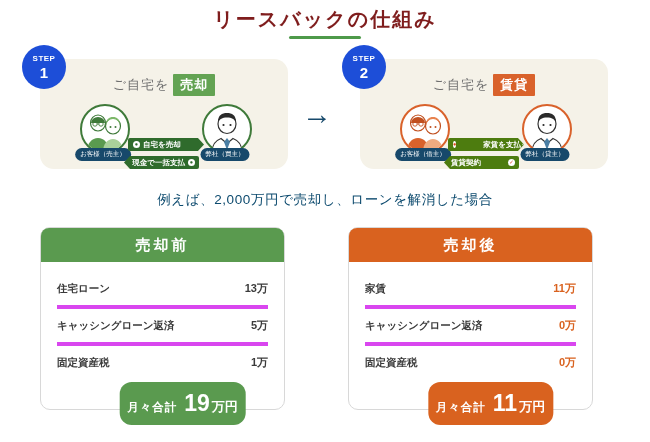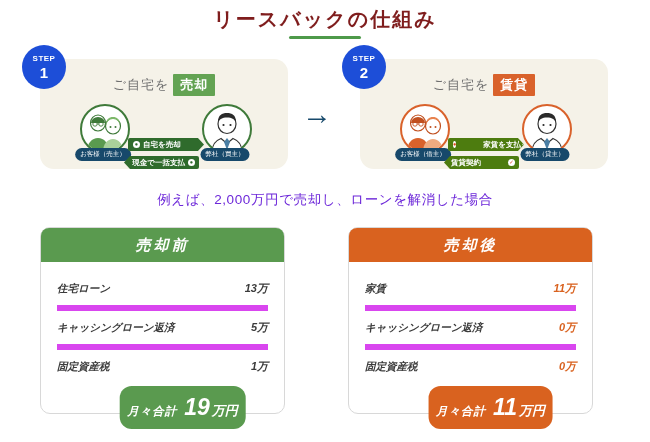--- a/index.html
+++ b/index.html
@@ -88,46 +88,45 @@
     clip-path:polygon(0 0,92% 0,100% 50%,92% 100%,0 100%);}
   .banner.bot{top:24px;left:84px;width:74px;justify-content:flex-end;padding-right:1px;
     clip-path:polygon(8% 0,100% 0,100% 100%,8% 100%,0 50%);}
   
   .big-arrow{
     position:absolute;color:#17496b;font-size:30px;line-height:1;font-weight:bold;
   }
   .arrow-steps{left:302px;top:48px;}
   
   .caption{
-    text-align:center;font-size:13.5px;color:#6d28d9;margin-top:14px;letter-spacing:.6px;
+    text-align:center;font-size:13.5px;color:#0c4a6e;margin-top:14px;letter-spacing:.6px;
   }
   
   .cards{
     position:relative;margin-top:18px;height:200px;
   }
   .card{
     position:absolute;top:0;width:245px;
     border:1px solid #d8d8d8;border-radius:10px;background:#ffffff;
     box-sizing:border-box;
-    font-style:italic;
   }
   .card.left-card{left:40px;}
   .card.right-card{left:348px;}
   .card-head{
     height:34px;border-radius:8px 8px 0 0;
     display:flex;align-items:center;justify-content:center;
     color:#ffffff;font-size:15px;font-weight:bold;letter-spacing:3px;
   }
   .card.left-card .card-head{background:#5a9a4f;}
   .card.right-card .card-head{background:#d9621f;}
   .card-body{padding:10px 16px 30px 16px;}
   .row{
     display:flex;justify-content:space-between;align-items:center;
     font-size:10.5px;font-weight:bold;color:#3b3b3b;
-    padding:9px 0;border-bottom:6px solid #d946ef;
+    padding:9px 0;border-bottom:4px solid #d946ef;
   }
   .row:last-child{border-bottom:none;}
   .row .val{font-size:11px;}
   .card.right-card .row .val{color:#d9621f;}
   .total-pill{
     position:absolute;left:50%;transform:translateX(-50%);
     bottom:-16px;
     border-radius:12px;color:#ffffff;
     display:flex;align-items:baseline;justify-content:center;
     padding:8px 8px;white-space:nowrap;margin-left:20px;

